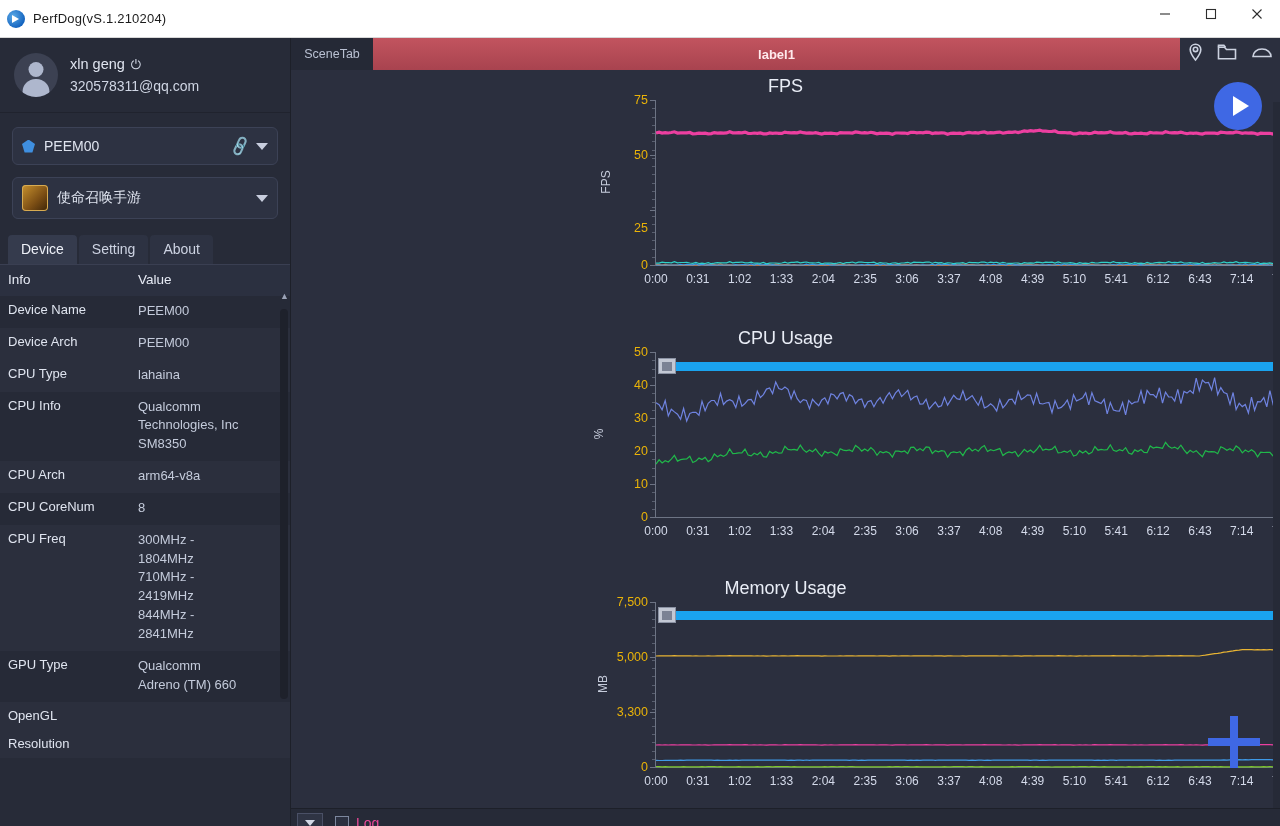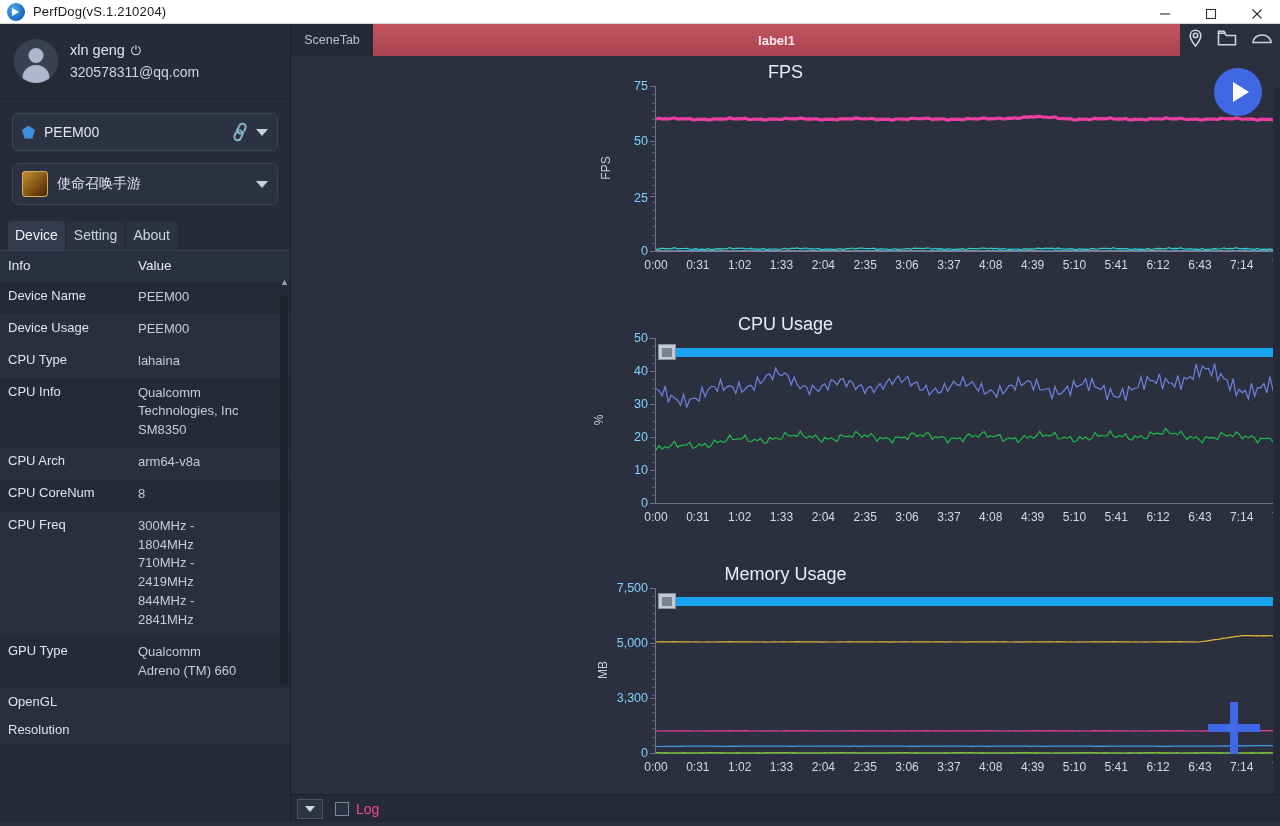--- a/index.html
+++ b/index.html
@@ -4,21 +4,21 @@
 <style>
   * { box-sizing: border-box; margin: 0; padding: 0; }
   html, body {
     width: 1280px; height: 826px;
     font-family: "Liberation Sans", "DejaVu Sans", sans-serif;
     background: #2b2f3e;
     overflow: hidden;
   }
   
   #titlebar {
-    height: 24px; background: #ffffff; display: flex; align-items: center;
+    height: 38px; background: #ffffff; display: flex; align-items: center;
     border-bottom: 1px solid #d8d8d8; position: relative;
   }
   #app-logo {
     width: 18px; height: 18px; margin-left: 7px; border-radius: 50%;
     background: radial-gradient(circle at 35% 35%, #5aa9e6, #1565c0 70%);
     position: relative; flex: none;
   }
   #app-logo::after {
     content: ""; position: absolute; left: 5px; top: 5px;
     width: 0; height: 0; border-left: 7px solid #fff;
@@ -59,21 +59,21 @@
   .combo-label { color: #dfe4ef; font-size: 14px; margin-left: 9px; flex: 1;
                  white-space: nowrap; overflow: hidden; }
   .caret { width: 0; height: 0; border-left: 6px solid transparent; border-right: 6px solid transparent;
            border-top: 7px solid #c8cede; flex: none; margin-left: 6px; }
   #usb-icon { color: #3f8fe0; font-size: 15px; transform: rotate(-20deg); flex: none; }
   #app-icon { width: 26px; height: 26px; border-radius: 4px; flex: none;
               background: linear-gradient(135deg,#c8922e,#7a4d14 60%,#3b2408);
               box-shadow: inset 0 0 0 1px #d7ab52; }
 
   #tabs { display: flex; margin: 16px 0 0 8px; gap: 2px; }
-  .tab { padding: 6px 7px 7px; font-size: 14px; color: #cdd3e2; background: #2d3242;
+  .tab { padding: 6px 13px 7px; font-size: 14px; color: #cdd3e2; background: #2d3242;
          border-radius: 4px 4px 0 0; }
   .tab.active { background: #353b4d; color: #eef1f8; }
 
   #info-table { flex: 1; overflow: hidden; position: relative; border-top: 1px solid #3a3f52; }
   .trow { display: flex; border-bottom: 1px solid #30344400; font-size: 13px; }
   .trow .k { width: 132px; flex: none; padding: 6px 0 6px 8px; color: #dfe4ef; }
   .trow .v { flex: 1; padding: 6px 8px 6px 6px; color: #c4cbdb; }
   .trow.head { background: #2b3040; }
   .trow.head .k, .trow.head .v { color: #e7ebf5; font-size: 13.5px; padding-top: 7px; padding-bottom: 8px; }
   .trow.odd { background: #262a37; }
@@ -96,21 +96,21 @@
   #scene-icons { width: 100px; flex: none; display: flex; align-items: center; justify-content: space-around;
                  background: #2b2f3e; }
   #scene-icons svg { stroke: #ccd2e0; fill: none; stroke-width: 1.6; }
 
   #charts { flex: 1; position: relative; }
   .chart { position: absolute; left: 0; right: 0; }
   .chart-title { text-align: center; color: #e9edf6; font-size: 18px; }
   .plot { position: absolute; }
   .axis-label { position: absolute; color: #c6ccdb; font-size: 12px;
                 transform-origin: center; }
-  .ytick { position: absolute; right: 0; color: #7dd3fc; font-size: 12.5px; text-align: right;
+  .ytick { position: absolute; right: 0; color: #eab308; font-size: 12.5px; text-align: right;
            transform: translateY(-50%); white-space: nowrap; }
   .xtick { position: absolute; color: #d4daea; font-size: 12px; transform: translateX(-50%); white-space: nowrap; }
   .axisline { position: absolute; background: #6d7484; }
 
   .slider { position: absolute; height: 16px; display: flex; align-items: center; }
   .slider .track { position: absolute; left: 16px; right: 16px; height: 9px; background: #1aa3ef; }
   .slider .hl, .slider .hr { position: absolute; width: 18px; height: 16px; background: #c3c8d4;
                              border: 1px solid #8b92a3; display: flex; align-items: center; justify-content: center; }
   .slider .hl { left: 0; }
   .slider .hl i, .slider .hr i { width: 10px; height: 9px; background: #7b8294; display: block; }
@@ -206,21 +206,21 @@
         <div class="v">Value</div>
       </div>
       <div id="rows-host">
           <div class="trow odd">
             <div class="k">Device Name</div>
             <div class="v">
               <span class="ln">PEEM00</span>
             </div>
           </div>
           <div class="trow even">
-            <div class="k">Device Usage</div>
+            <div class="k">Device Arch</div>
             <div class="v">
               <span class="ln">PEEM00</span>
             </div>
           </div>
           <div class="trow even">
             <div class="k">CPU Type</div>
             <div class="v">
               <span class="ln">lahaina</span>
             </div>
           </div>
@@ -317,21 +317,21 @@
 
       <div class="chart" id="chart2" style="top:502px;height:258px">
         <div class="chart-title" style="margin-top:6px">Memory Usage</div>
       </div>
       <div id="plot-host">
           <div class="plot" style="left: 365px; top: 30px; width: 795px; height: 165px;">
             <div class="axisline" style="left: -1px; top: 0px; width: 1px; height: 165px;"></div>
             <div class="axisline" style="left: 0px; top: 165px; width: 795px; height: 1px;"></div>
             <div class="ytick" style="top: 165px; right: 803px;">0</div>
             <div class="axisline" style="left: -6px; top: 165px; width: 6px; height: 1px;"></div>
-            <div class="ytick" style="top: 112px; right: 803px;">25</div>
+            <div class="ytick" style="top: 128px; right: 803px;">25</div>
             <div class="axisline" style="left: -6px; top: 110px; width: 6px; height: 1px;"></div>
             <div class="ytick" style="top: 55px; right: 803px;">50</div>
             <div class="axisline" style="left: -6px; top: 55px; width: 6px; height: 1px;"></div>
             <div class="ytick" style="top: 0px; right: 803px;">75</div>
             <div class="axisline" style="left: -6px; top: 0px; width: 6px; height: 1px;"></div>
             <div class="axisline" style="left: -4px; top: 165px; width: 4px; height: 1px; opacity: 0.7;"></div>
             <div class="axisline" style="left: -4px; top: 156.75px; width: 4px; height: 1px; opacity: 0.7;"></div>
             <div class="axisline" style="left: -4px; top: 148.5px; width: 4px; height: 1px; opacity: 0.7;"></div>
             <div class="axisline" style="left: -4px; top: 140.25px; width: 4px; height: 1px; opacity: 0.7;"></div>
             <div class="axisline" style="left: -4px; top: 132px; width: 4px; height: 1px; opacity: 0.7;"></div>

